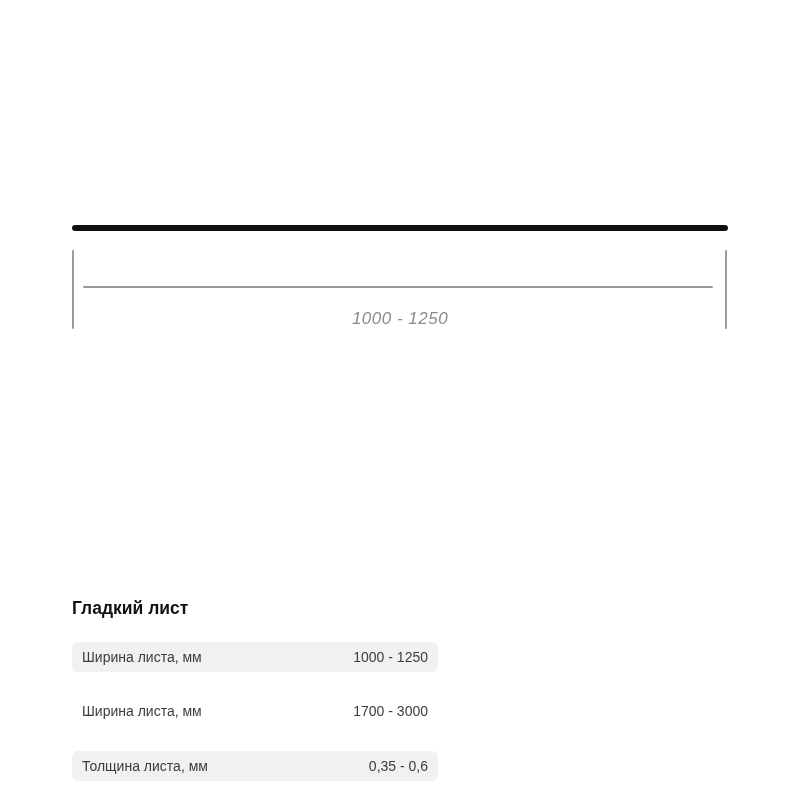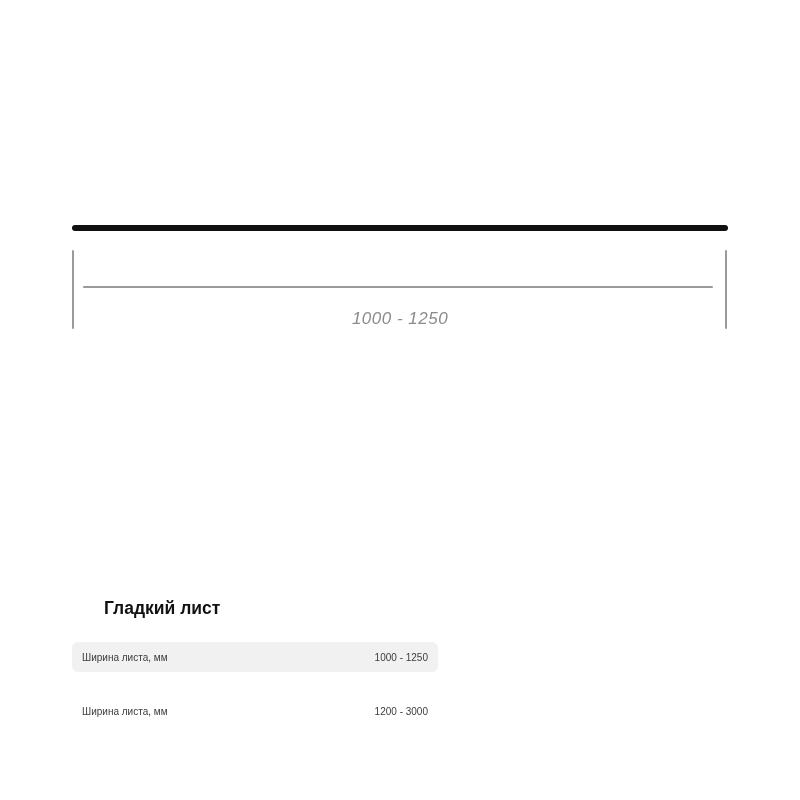--- a/index.html
+++ b/index.html
@@ -58,33 +58,32 @@
   .spec-section {
     position: absolute;
     left: 72px; top: 598px;
     width: 366px;
   }
   .spec-title {
     font-size: 17.5px;
     font-weight: bold;
     color: #111111;
     line-height: 20px;
-    margin-left: 32px;
   }
   .spec-table {
     margin-top: 15px;
     width: 366px;
   }
   .spec-row {
     display: flex;
     justify-content: space-between;
     align-items: center;
     height: 30.3px;
     padding: 0 10px;
-    font-size: 10px;
+    font-size: 14px;
     color: #3c3c3c;
     margin-top: 24px;
   }
   .spec-row.alt { background: #f1f1f1; }
   .spec-row .cell-label { text-align: left; }
   .spec-row .cell-value { text-align: right; white-space: nowrap; }
 </style>
 </head>
 <body>
 
@@ -101,18 +100,22 @@
   <div class="spec-section">
     <h2 class="spec-title">Гладкий лист</h2>
 
     <div class="spec-table">
       <div class="spec-row alt">
         <span class="cell-label">Ширина листа, мм</span>
         <span class="cell-value">1000 - 1250</span>
       </div>
       <div class="spec-row">
         <span class="cell-label">Ширина листа, мм</span>
-        <span class="cell-value">1200 - 3000</span>
+        <span class="cell-value">1700 - 3000</span>
+      </div>
+      <div class="spec-row alt">
+        <span class="cell-label">Толщина листа, мм</span>
+        <span class="cell-value">0,35 - 0,6</span>
       </div>
     </div>
   </div>
 
 </div>
 
 </body></html>

